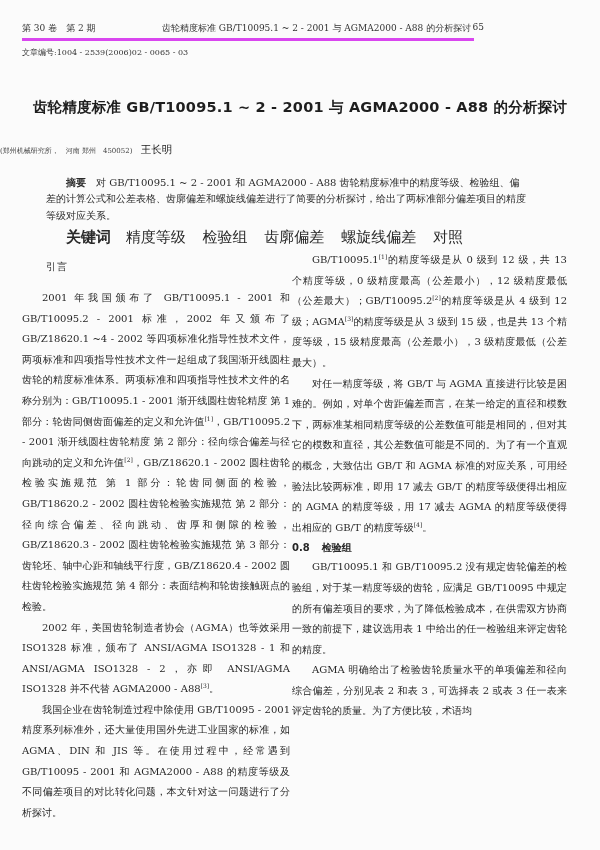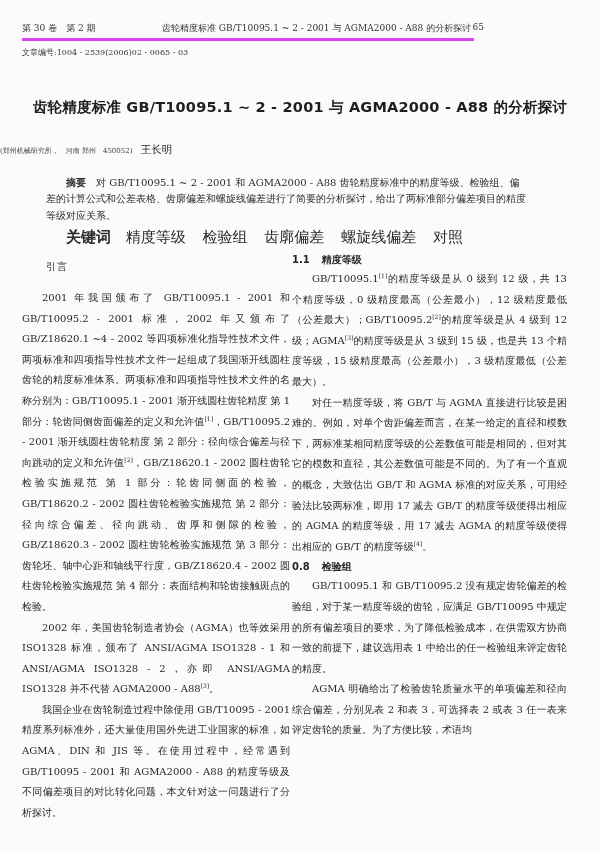--- a/index.html
+++ b/index.html
@@ -98,23 +98,20 @@
 </div>
 
 <div class="col left">
   <div class="sec-head l">引言</div>
   <p><span>2001 年我国颁布了 GB/T10095.1 - 2001 和 GB/T10095.2 - 2001 标准，2002 年又颁布了 GB/Z18620.1 ~4 - 2002 等四项标准化指导性技术文件，两项标准和四项指导性技术文件一起组成了我国渐开线圆柱齿轮的精度标准体系。两项标准和四项指导性技术文件的名称分别为：GB/T10095.1 - 2001 渐开线圆柱齿轮精度 第 1 部分：轮齿同侧齿面偏差的定义和允许值</span><sup>[1]</sup><span>，GB/T10095.2 - 2001 渐开线圆柱齿轮精度 第 2 部分：径向综合偏差与径向跳动的定义和允许值</span><sup>[2]</sup><span>，GB/Z18620.1 - 2002 圆柱齿轮检验实施规范 第 1 部分：轮齿同侧面的检验，GB/T18620.2 - 2002 圆柱齿轮检验实施规范 第 2 部分：径向综合偏差、径向跳动、齿厚和侧隙的检验，GB/Z18620.3 - 2002 圆柱齿轮检验实施规范 第 3 部分：齿轮坯、轴中心距和轴线平行度，GB/Z18620.4 - 2002 圆柱齿轮检验实施规范 第 4 部分：表面结构和轮齿接触斑点的检验。</span></p>
   <p><span>2002 年，美国齿轮制造者协会（AGMA）也等效采用 ISO1328 标准，颁布了 ANSI/AGMA ISO1328 - 1 和 ANSI/AGMA ISO1328 - 2，亦即 ANSI/AGMA ISO1328 并不代替 AGMA2000 - A88</span><sup>[3]</sup><span>。</span></p>
   <p>我国企业在齿轮制造过程中除使用 GB/T10095 - 2001 精度系列标准外，还大量使用国外先进工业国家的标准，如 AGMA、DIN 和 JIS 等。在使用过程中，经常遇到 GB/T10095 - 2001 和 AGMA2000 - A88 的精度等级及不同偏差项目的对比转化问题，本文针对这一问题进行了分析探讨。</p>
 </div>
 
 <div class="col right">
-  <div class="subsec">
-    <span class="num">1.1</span><span>精度等级</span>
-  </div>
   <p><span>GB/T10095.1</span><sup>[1]</sup><span>的精度等级是从 0 级到 12 级，共 13 个精度等级，0 级精度最高（公差最小），12 级精度最低（公差最大）；GB/T10095.2</span><sup>[2]</sup><span>的精度等级是从 4 级到 12 级；AGMA</span><sup>[3]</sup><span>的精度等级是从 3 级到 15 级，也是共 13 个精度等级，15 级精度最高（公差最小），3 级精度最低（公差最大）。</span></p>
   <p><span>对任一精度等级，将 GB/T 与 AGMA 直接进行比较是困难的。例如，对单个齿距偏差而言，在某一给定的直径和模数下，两标准某相同精度等级的公差数值可能是相同的，但对其它的模数和直径，其公差数值可能是不同的。为了有一个直观的概念，大致估出 GB/T 和 AGMA 标准的对应关系，可用经验法比较两标准，即用 17 减去 GB/T 的精度等级便得出相应的 AGMA 的精度等级，用 17 减去 AGMA 的精度等级便得出相应的 GB/T 的精度等级</span><sup>[4]</sup><span>。</span></p>
   <div class="subsec">
     <span class="num">0.8</span><span>检验组</span>
   </div>
   <p>GB/T10095.1 和 GB/T10095.2 没有规定齿轮偏差的检验组，对于某一精度等级的齿轮，应满足 GB/T10095 中规定的所有偏差项目的要求，为了降低检验成本，在供需双方协商一致的前提下，建议选用表 1 中给出的任一检验组来评定齿轮的精度。</p>
   <p>AGMA 明确给出了检验齿轮质量水平的单项偏差和径向综合偏差，分别见表 2 和表 3，可选择表 2 或表 3 任一表来评定齿轮的质量。为了方便比较，术语均</p>
 </div>
 
 </body></html>

